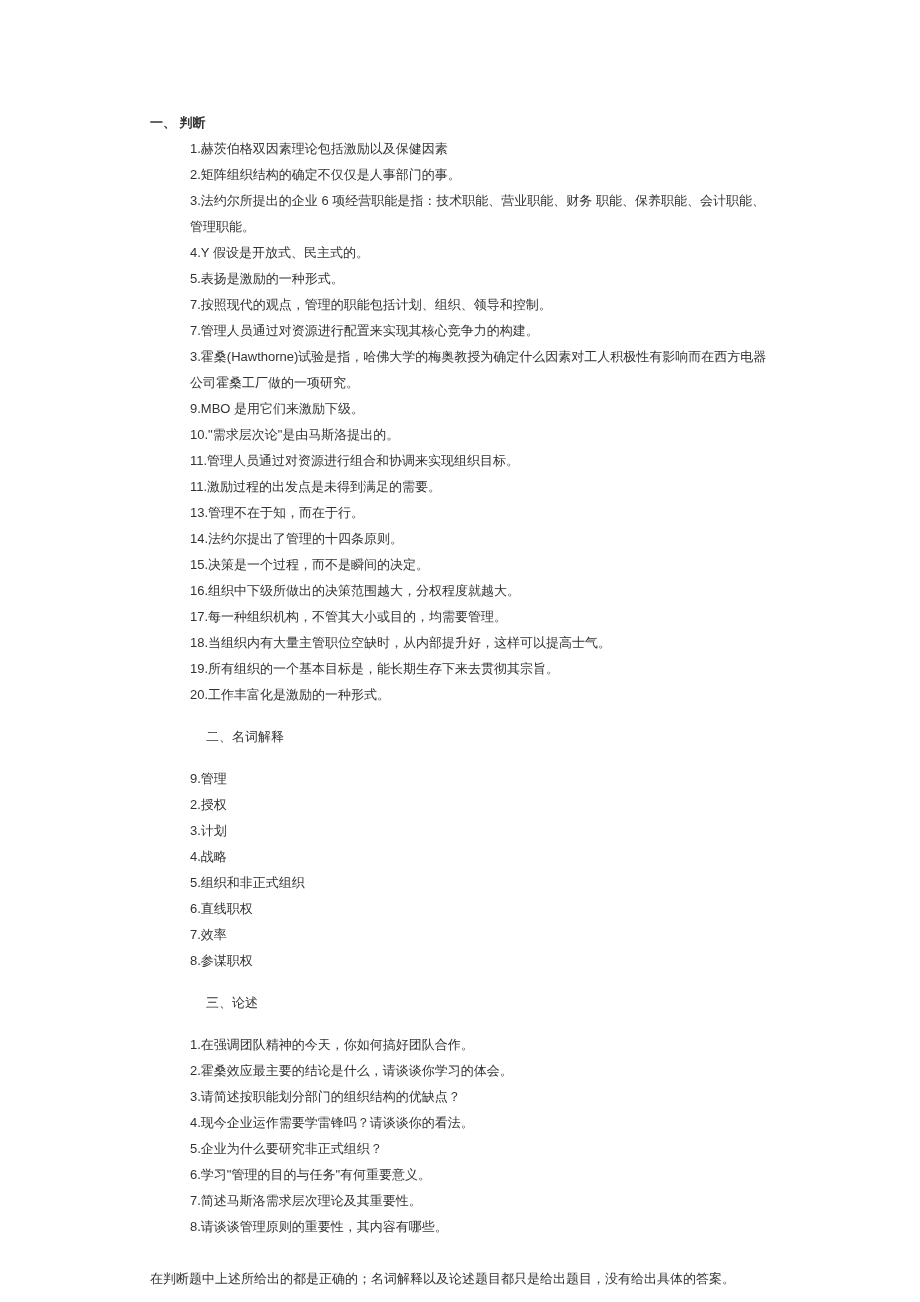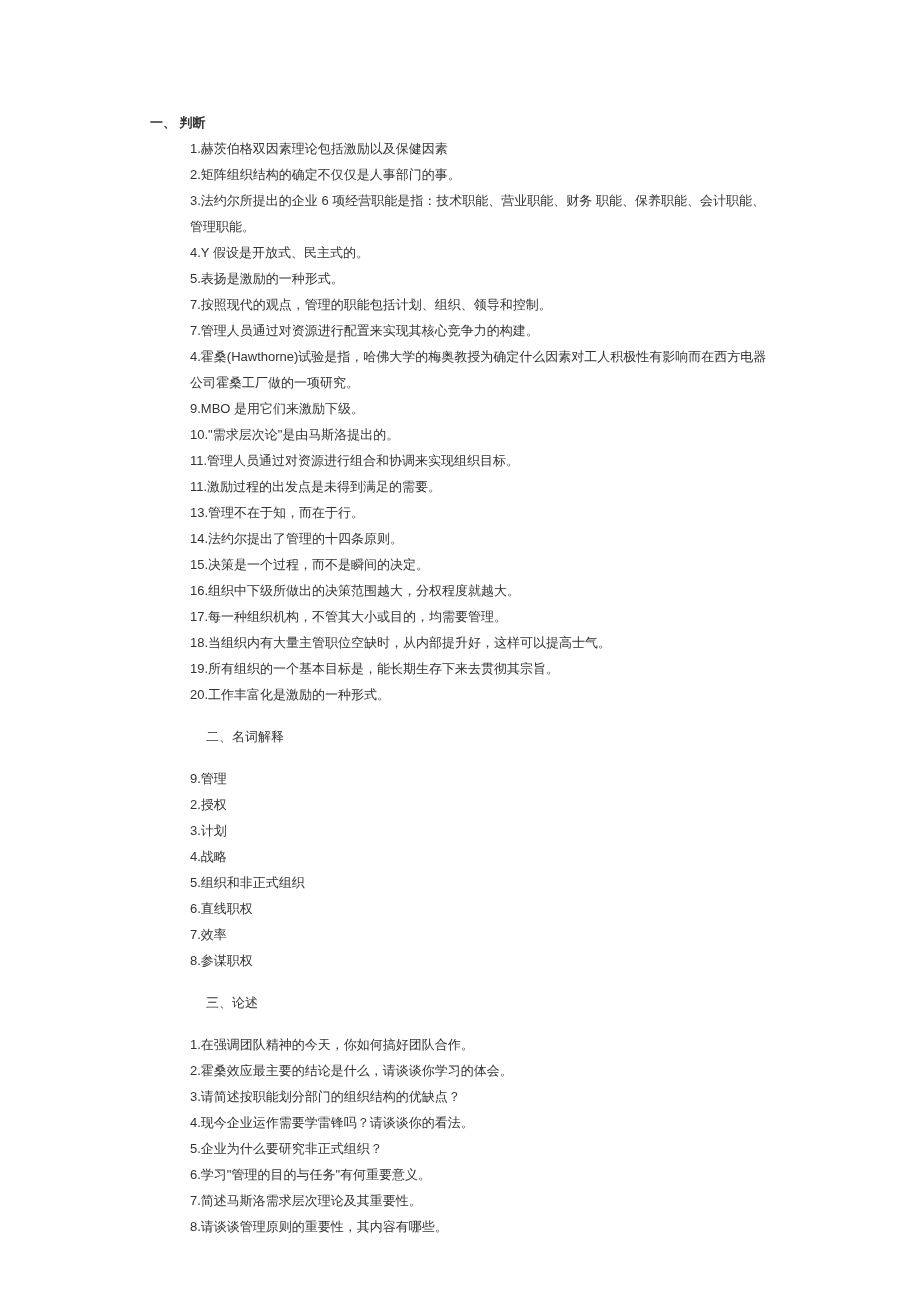--- a/index.html
+++ b/index.html
@@ -37,21 +37,21 @@
 <body>
 
 <p class="section-title">一、 判断</p>
 <p class="item">1.赫茨伯格双因素理论包括激励以及保健因素</p>
 <p class="item">2.矩阵组织结构的确定不仅仅是人事部门的事。</p>
 <p class="item">3.法约尔所提出的企业 6 项经营职能是指：技术职能、营业职能、财务  职能、保养职能、会计职能、管理职能。</p>
 <p class="item">4.Y 假设是开放式、民主式的。</p>
 <p class="item">5.表扬是激励的一种形式。</p>
 <p class="item">7.按照现代的观点，管理的职能包括计划、组织、领导和控制。</p>
 <p class="item">7.管理人员通过对资源进行配置来实现其核心竞争力的构建。</p>
-<p class="item">4.霍桑(Hawthorne)试验是指，哈佛大学的梅奥教授为确定什么因素对工人积极性有影响而在西方电器公司霍桑工厂做的一项研究。</p>
+<p class="item">3.霍桑(Hawthorne)试验是指，哈佛大学的梅奥教授为确定什么因素对工人积极性有影响而在西方电器公司霍桑工厂做的一项研究。</p>
 <p class="item">9.MBO 是用它们来激励下级。</p>
 <p class="item">10."需求层次论"是由马斯洛提出的。</p>
 <p class="item">11.管理人员通过对资源进行组合和协调来实现组织目标。</p>
 <p class="item">11.激励过程的出发点是未得到满足的需要。</p>
 <p class="item">13.管理不在于知，而在于行。</p>
 <p class="item">14.法约尔提出了管理的十四条原则。</p>
 <p class="item">15.决策是一个过程，而不是瞬间的决定。</p>
 <p class="item">16.组织中下级所做出的决策范围越大，分权程度就越大。</p>
 <p class="item">17.每一种组织机构，不管其大小或目的，均需要管理。</p>
 <p class="item">18.当组织内有大量主管职位空缺时，从内部提升好，这样可以提高士气。</p>
@@ -72,13 +72,14 @@
 <p class="item">1.在强调团队精神的今天，你如何搞好团队合作。</p>
 <p class="item">2.霍桑效应最主要的结论是什么，请谈谈你学习的体会。</p>
 <p class="item">3.请简述按职能划分部门的组织结构的优缺点？</p>
 <p class="item">4.现今企业运作需要学雷锋吗？请谈谈你的看法。</p>
 <p class="item">5.企业为什么要研究非正式组织？</p>
 <p class="item">6.学习"管理的目的与任务"有何重要意义。</p>
 <p class="item">7.简述马斯洛需求层次理论及其重要性。</p>
 <p class="item">8.请谈谈管理原则的重要性，其内容有哪些。</p>
 
 <div class="notes">
+  <p class="note-line">在判断题中上述所给出的都是正确的；名词解释以及论述题目都只是给出题目，没有给出具体的答案。</p>
 </div>
 
 </body></html>

